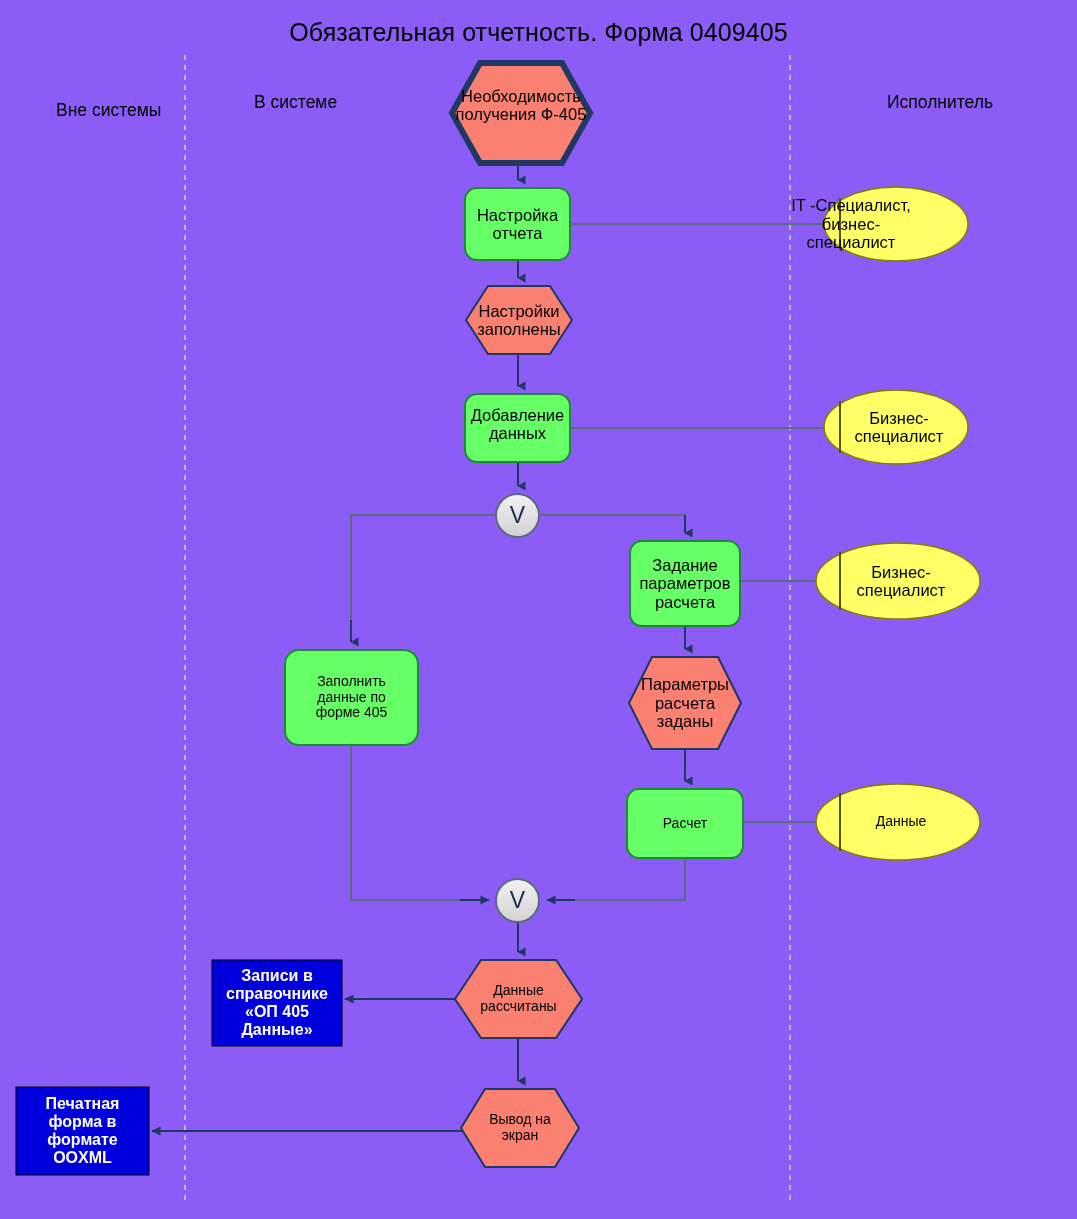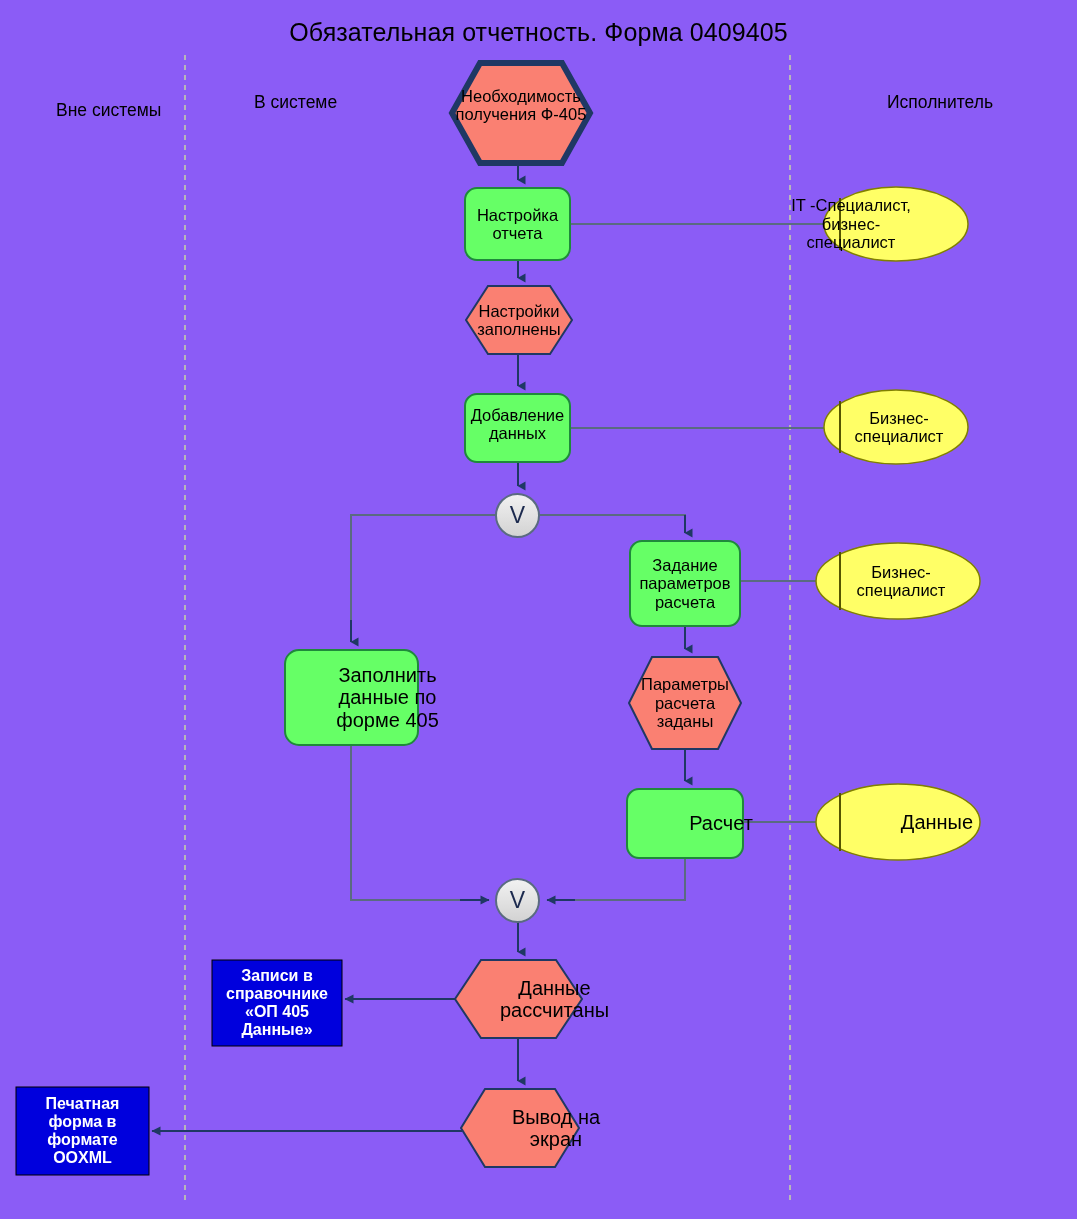--- a/index.html
+++ b/index.html
@@ -50,21 +50,21 @@
     font-size: 17.5px;
     color: #000000;
     white-space: nowrap;
   }
   .lbl-green  { font-size: 16.5px; color: #000; }
   .lbl-red    { font-size: 16.5px; color: #000; }
   .lbl-start  { font-size: 16.5px; color: #000; }
   .lbl-yellow { font-size: 16.5px; color: #000; }
   .lbl-blue   { font-size: 16px;  color: #ffffff; font-weight: bold; }
   .lbl-junc   { font-size: 23px;  color: #1c2a4e; }
-  .lbl-big    { font-size: 20px; padding-left: 36px; }
+  .lbl-big    { font-size: 14px; }
 </style>
 </head>
 <body>
 
 <div id="canvas">
 
   <div class="title">Обязательная отчетность. Форма 0409405</div>
 
   <div class="col-head" style="left:56px; top:92px;margin-top:8px;">Вне системы</div>
   <div class="col-head" style="left:254px; top:92px;">В системе</div>

